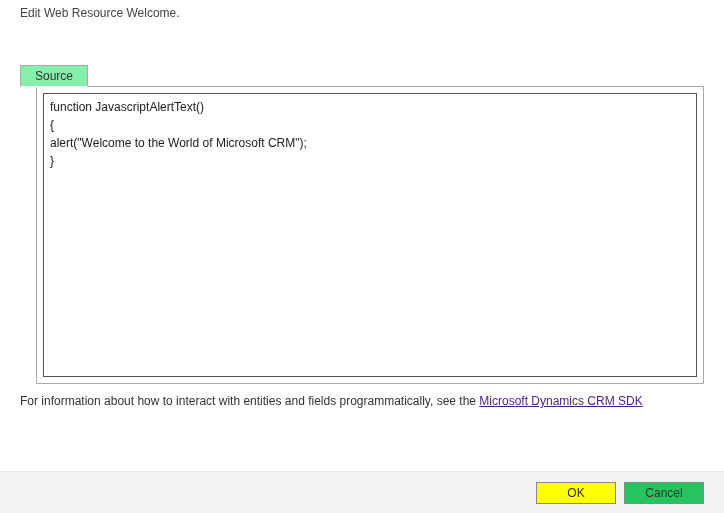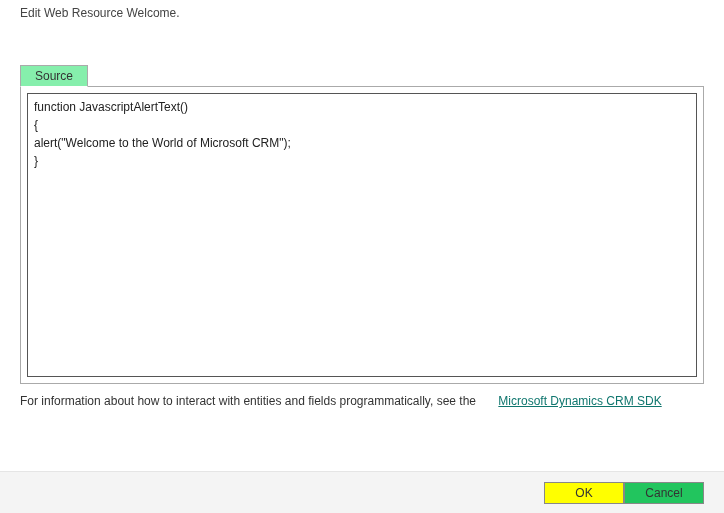--- a/index.html
+++ b/index.html
@@ -45,58 +45,58 @@
       color: #333;
       position: relative;
       top: 1px;
     }
     .editor-frame {
       border: 1px solid #aaa;
       height: 298px;
       padding: 6px;
       position: relative;
       z-index: 1;
+      margin-left: 16px;
     }
     .code-area {
       width: 100%;
       height: 100%;
       border: 1px solid #555;
       font-family: "Segoe UI", Tahoma, sans-serif;
       font-size: 12px;
       color: #222;
       padding: 4px 6px;
       resize: none;
       outline: none;
       white-space: pre;
       line-height: 1.5;
     }
     .info-text {
       font-size: 12px;
       color: #333;
       padding: 10px 20px 0 20px;
     }
     .info-link {
-      color: #0f766e;
+      color: #4c1d95;
       text-decoration: underline;
       cursor: pointer;
-      margin-left: 19px;
     }
     .footer {
       position: absolute;
       bottom: 0;
       left: 0;
       right: 0;
       background: #f4f4f4;
       border-top: 1px solid #e5e5e5;
       height: 42px;
       display: flex;
       justify-content: flex-end;
       align-items: center;
       padding: 0 20px;
-      gap: 0;
+      gap: 8px;
     }
     .btn {
       min-width: 80px;
       height: 22px;
       border: 1px solid #888;
       background: #22c55e;
       font-size: 12px;
       color: #333;
       cursor: pointer;
       text-align: center;

